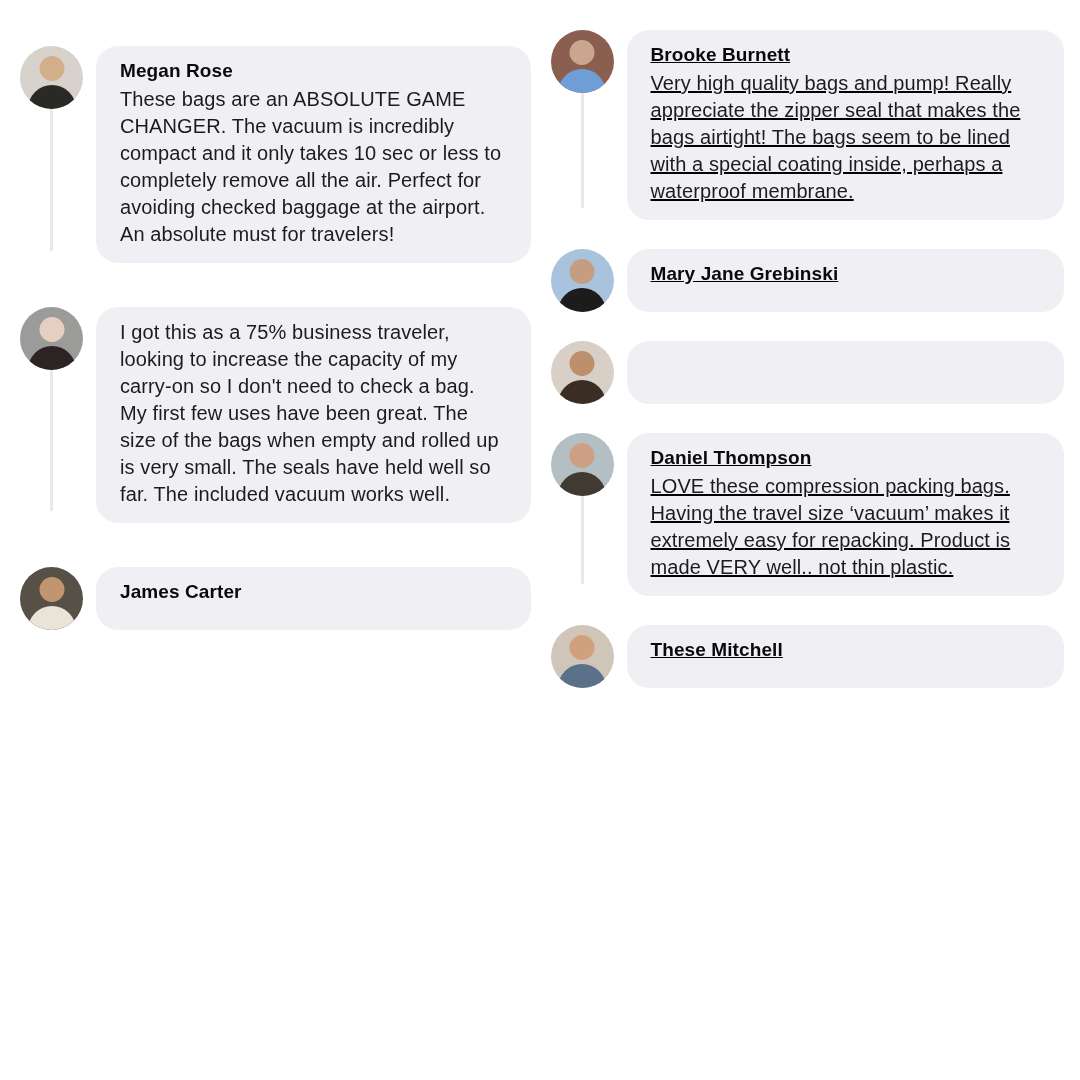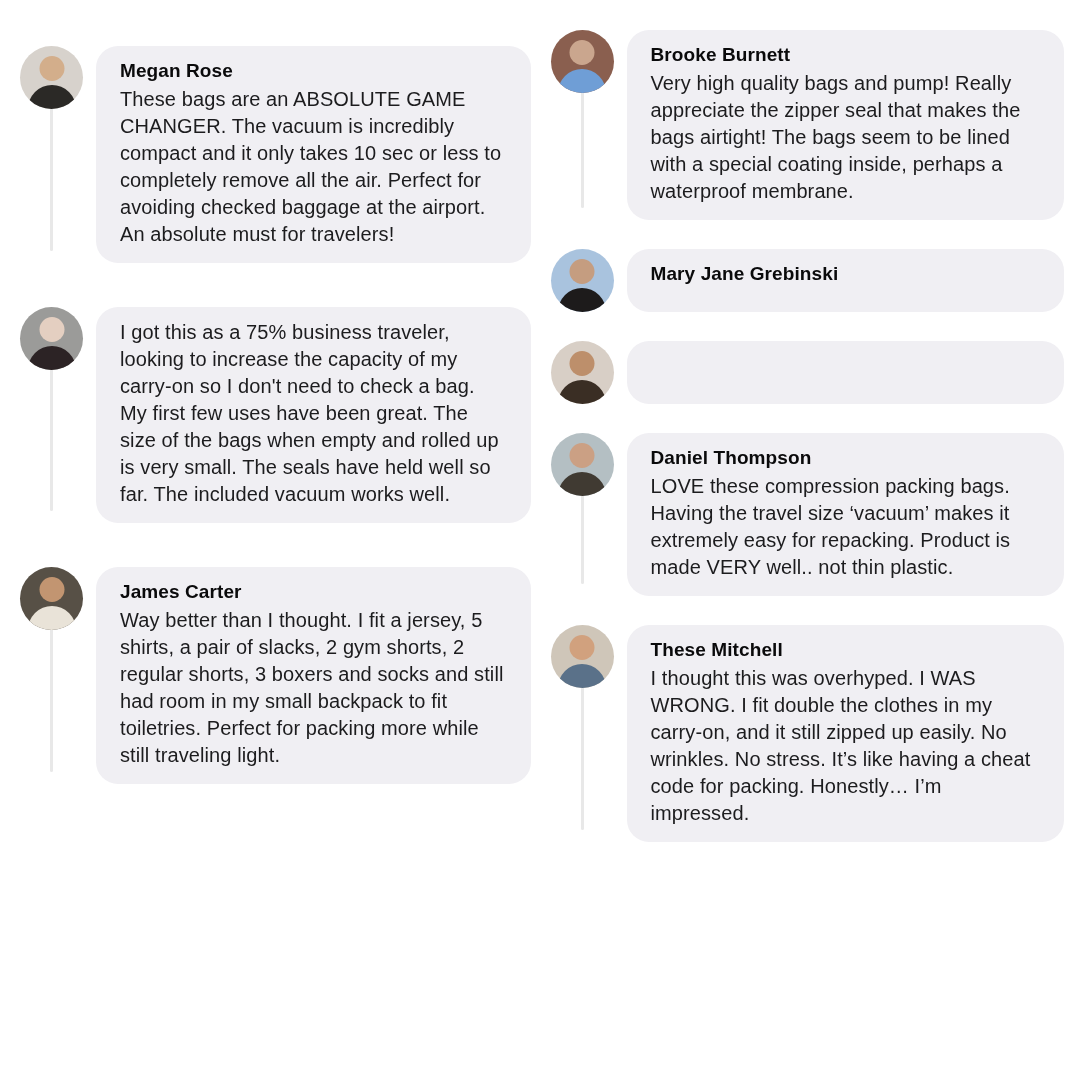--- a/index.html
+++ b/index.html
@@ -24,20 +24,21 @@
     box-sizing: border-box;
   }
   .col-left {
     width: 511px;
     padding-top: 16px;
     gap: 44px;
   }
   .col-right {
     width: 514px;
     gap: 29px;
+    text-decoration: underline;
   }
   .card {
     display: flex;
     gap: 13px;
     align-items: stretch;
   }
   .avatar-col {
     width: 63px;
     flex: 0 0 63px;
     position: relative;
@@ -136,21 +137,20 @@
       </div>
     </div>
 
     <div class="card">
       <div class="avatar-col">
         <div class="thread"></div>
         <div class="avatar" style="--av-bg: #575046; --av-fig: #e9e3d8; --av-skin: #c29571;"></div>
       </div>
       <div class="bubble">
         <div class="reviewer-name">James Carter</div>
-        <div class="review-text">Way better than I thought. I fit a jersey, 5 shirts, a pair of slacks, 2 gym shorts, 2 regular shorts, 3 boxers and socks and still had room in my small backpack to fit toiletries. Perfect for packing more while still traveling light.</div>
       </div>
     </div>
 
   </div>
 
   <div class="col col-right">
 
     <div class="card">
       <div class="avatar-col">
         <div class="thread"></div>
@@ -192,19 +192,18 @@
       </div>
     </div>
 
     <div class="card">
       <div class="avatar-col">
         <div class="thread"></div>
         <div class="avatar" style="--av-bg: #cfc6b9; --av-fig: #5a7189; --av-skin: #d1a17e;"></div>
       </div>
       <div class="bubble">
         <div class="reviewer-name">These Mitchell</div>
-        <div class="review-text">I thought this was overhyped. I WAS WRONG. I fit double the clothes in my carry-on, and it still zipped up easily. No wrinkles. No stress. It’s like having a cheat code for packing. Honestly… I’m impressed.</div>
       </div>
     </div>
 
   </div>
 
 </div>
 
 </body></html>

